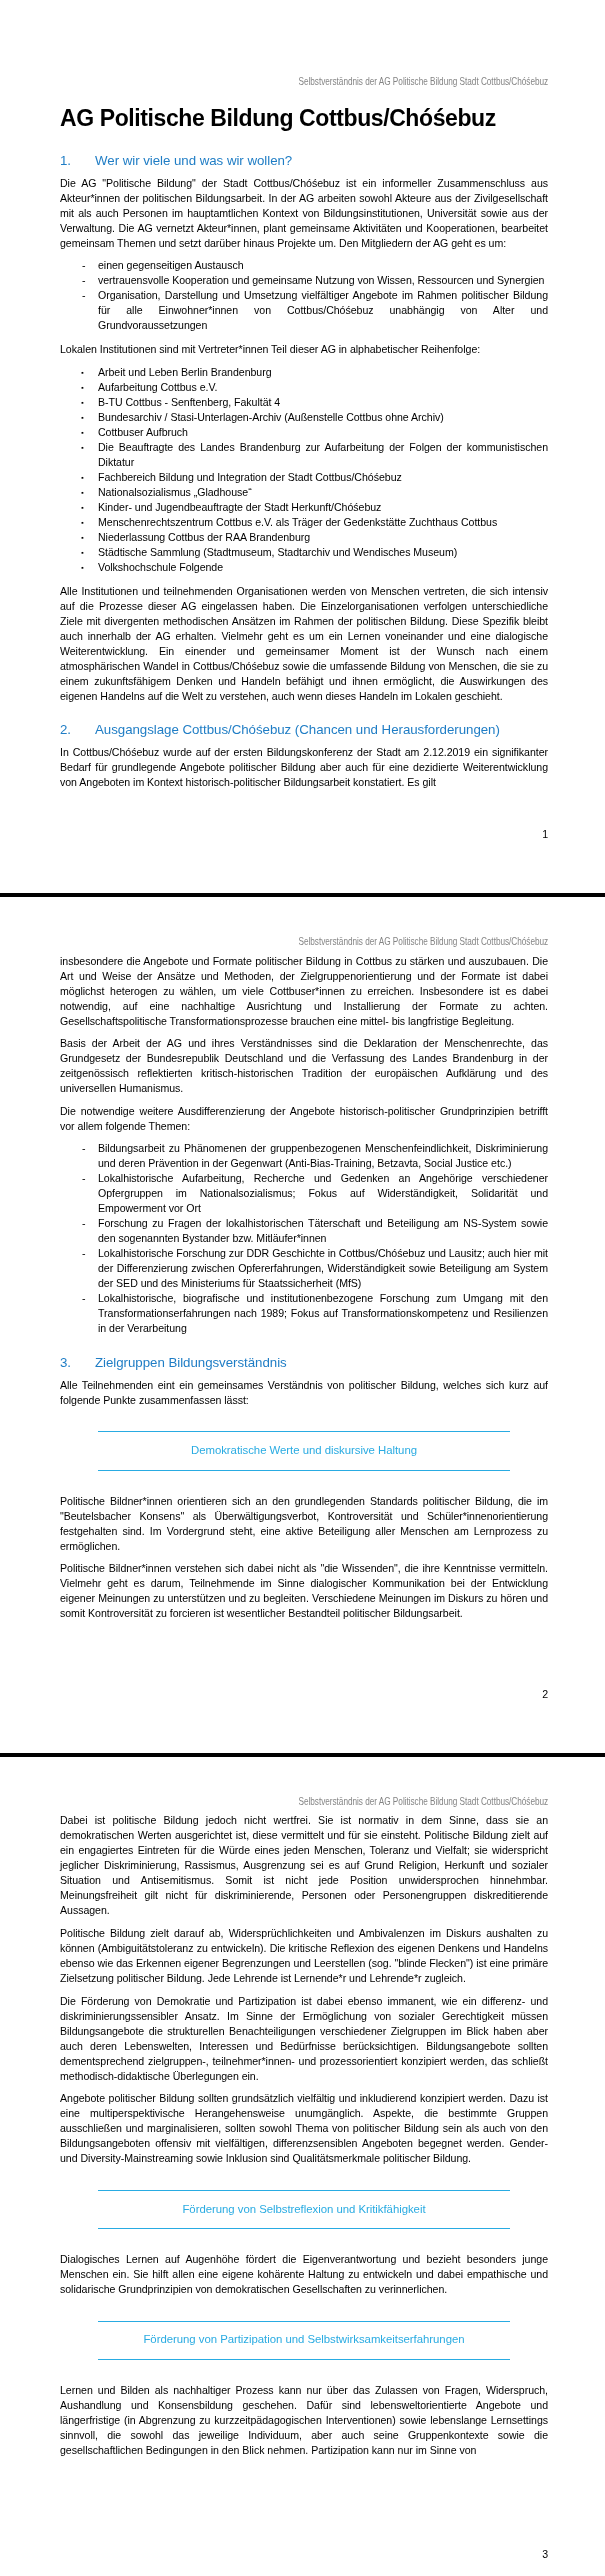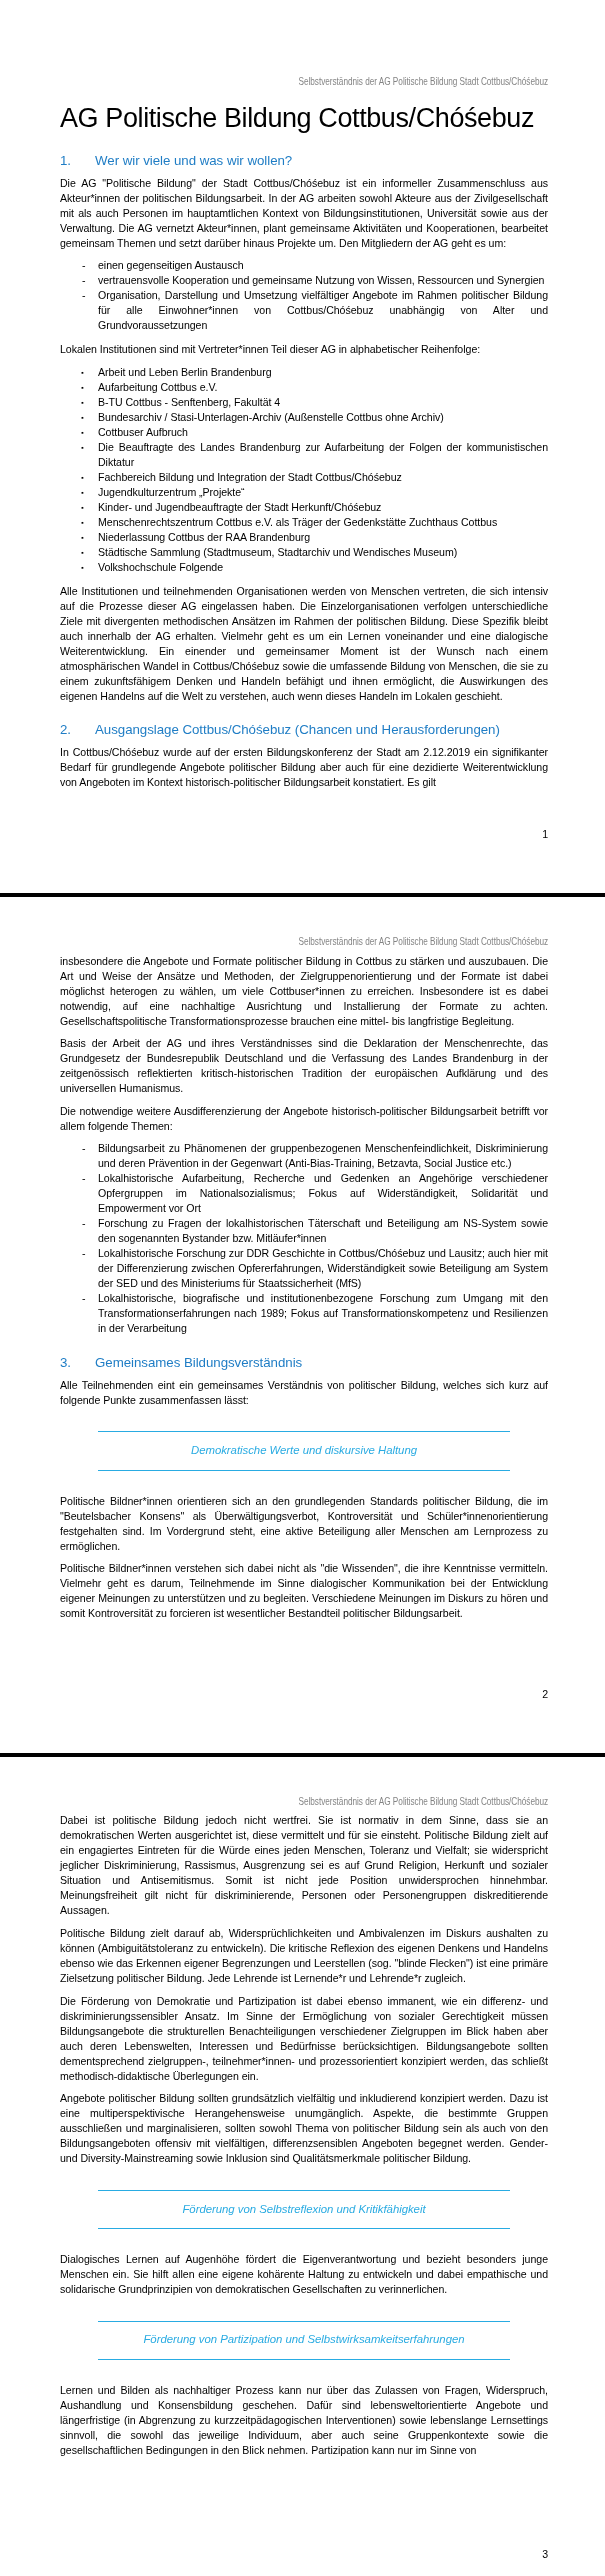--- a/index.html
+++ b/index.html
@@ -29,22 +29,22 @@
   }
   .rh-text {
     display: inline-block;
     color: #848484;
     font-size: 10.3px;
     transform: scaleX(0.80);
     transform-origin: 100% 50%;
     white-space: nowrap;
   }
   .doc-title {
-    font-size: 27px;
-    font-weight: 400;
+    font-size: 23px;
+    font-weight: 700;
     letter-spacing: -0.4px;
     line-height: 32px;
     margin: 15.2px 0 0 0;
   }
   .sec-heading {
     display: flex;
     color: #1F7DC5;
     font-size: 13.3px;
     font-weight: 400;
     line-height: 17px;
@@ -70,21 +70,20 @@
   .doc-list.square .li .marker { font-size: 7.2px; left: 21.3px; }
   .callout {
     width: 412px;
     box-sizing: border-box;
     margin: 23.6px auto 23px auto;
     border-top: 1.5px solid #29ABE2;
     border-bottom: 1.5px solid #29ABE2;
     padding: 10.7px 6.1px 11.4px 6.1px;
     text-align: center;
     color: #29ABE2;
-    font-style: italic;
     font-size: 11.4px;
     line-height: 15.2px;
   }
   .page-num {
     position: absolute;
     top: 790px;
     right: 57px;
     font-size: 10.6px;
   }
 </style>
@@ -107,51 +106,51 @@
       </div>
       <p class="para">Lokalen Institutionen sind mit Vertreter*innen Teil dieser AG in alphabetischer Reihenfolge:</p>
       <div class="doc-list square">
         <div class="li"><span class="marker">▪</span><span class="li-text">Arbeit und Leben Berlin Brandenburg</span></div>
         <div class="li"><span class="marker">▪</span><span class="li-text">Aufarbeitung Cottbus e.V.</span></div>
         <div class="li"><span class="marker">▪</span><span class="li-text">B-TU Cottbus - Senftenberg, Fakultät 4</span></div>
         <div class="li"><span class="marker">▪</span><span class="li-text">Bundesarchiv / Stasi-Unterlagen-Archiv (Außenstelle Cottbus ohne Archiv)</span></div>
         <div class="li"><span class="marker">▪</span><span class="li-text">Cottbuser Aufbruch</span></div>
         <div class="li"><span class="marker">▪</span><span class="li-text">Die Beauftragte des Landes Brandenburg zur Aufarbeitung der Folgen der kommunistischen Diktatur</span></div>
         <div class="li"><span class="marker">▪</span><span class="li-text">Fachbereich Bildung und Integration der Stadt Cottbus/Chóśebuz</span></div>
-        <div class="li"><span class="marker">▪</span><span class="li-text">Jugendkulturzentrum „Projekte“</span></div>
+        <div class="li"><span class="marker">▪</span><span class="li-text">Nationalsozialismus „Gladhouse“</span></div>
         <div class="li"><span class="marker">▪</span><span class="li-text">Kinder- und Jugendbeauftragte der Stadt Herkunft/Chóśebuz</span></div>
         <div class="li"><span class="marker">▪</span><span class="li-text">Menschenrechtszentrum Cottbus e.V. als Träger der Gedenkstätte Zuchthaus Cottbus</span></div>
         <div class="li"><span class="marker">▪</span><span class="li-text">Niederlassung Cottbus der RAA Brandenburg</span></div>
         <div class="li"><span class="marker">▪</span><span class="li-text">Städtische Sammlung (Stadtmuseum, Stadtarchiv und Wendisches Museum)</span></div>
         <div class="li"><span class="marker">▪</span><span class="li-text">Volkshochschule Folgende</span></div>
       </div>
       <p class="para">Alle Institutionen und teilnehmenden Organisationen werden von Menschen vertreten, die sich intensiv auf die Prozesse dieser AG eingelassen haben. Die Einzelorganisationen verfolgen unterschiedliche Ziele mit divergenten methodischen Ansätzen im Rahmen der politischen Bildung. Diese Spezifik bleibt auch innerhalb der AG erhalten. Vielmehr geht es um ein Lernen voneinander und eine dialogische Weiterentwicklung. Ein einender und gemeinsamer Moment ist der Wunsch nach einem atmosphärischen Wandel in Cottbus/Chóśebuz sowie die umfassende Bildung von Menschen, die sie zu einem zukunftsfähigem Denken und Handeln befähigt und ihnen ermöglicht, die Auswirkungen des eigenen Handelns auf die Welt zu verstehen, auch wenn dieses Handeln im Lokalen geschieht.</p>
       <h2 class="sec-heading">
         <span class="sec-num">2.</span>
         <span class="sec-text">Ausgangslage Cottbus/Chóśebuz (Chancen und Herausforderungen)</span>
       </h2>
       <p class="para">In Cottbus/Chóśebuz wurde auf der ersten Bildungskonferenz der Stadt am 2.12.2019 ein signifikanter Bedarf für grundlegende Angebote politischer Bildung aber auch für eine dezidierte Weiterentwicklung von Angeboten im Kontext historisch-politischer Bildungsarbeit konstatiert. Es gilt</p>
       <div class="page-num">1</div>
     </section>
     <div class="page-divider"></div>
     <section class="page">
       <div class="running-header"><span class="rh-text">Selbstverständnis der AG Politische Bildung Stadt Cottbus/Chóśebuz</span></div>
       <p class="para">insbesondere die Angebote und Formate politischer Bildung in Cottbus zu stärken und auszubauen. Die Art und Weise der Ansätze und Methoden, der Zielgruppenorientierung und der Formate ist dabei möglichst heterogen zu wählen, um viele Cottbuser*innen zu erreichen. Insbesondere ist es dabei notwendig, auf eine nachhaltige Ausrichtung und Installierung der Formate zu achten. Gesellschaftspolitische Transformationsprozesse brauchen eine mittel- bis langfristige Begleitung.</p>
       <p class="para">Basis der Arbeit der AG und ihres Verständnisses sind die Deklaration der Menschenrechte, das Grundgesetz der Bundesrepublik Deutschland und die Verfassung des Landes Brandenburg in der zeitgenössisch reflektierten kritisch-historischen Tradition der europäischen Aufklärung und des universellen Humanismus.</p>
-      <p class="para">Die notwendige weitere Ausdifferenzierung der Angebote historisch-politischer Bildungsarbeit betrifft vor allem folgende Themen:</p>
+      <p class="para">Die notwendige weitere Ausdifferenzierung der Angebote historisch-politischer Grundprinzipien betrifft vor allem folgende Themen:</p>
       <div class="doc-list dash">
         <div class="li"><span class="marker">-</span><span class="li-text">Bildungsarbeit zu Phänomenen der gruppenbezogenen Menschenfeindlichkeit, Diskriminierung und deren Prävention in der Gegenwart (Anti-Bias-Training, Betzavta, Social Justice etc.)</span></div>
         <div class="li"><span class="marker">-</span><span class="li-text">Lokalhistorische Aufarbeitung, Recherche und Gedenken an Angehörige verschiedener Opfergruppen im Nationalsozialismus; Fokus auf Widerständigkeit, Solidarität und Empowerment vor Ort</span></div>
         <div class="li"><span class="marker">-</span><span class="li-text">Forschung zu Fragen der lokalhistorischen Täterschaft und Beteiligung am NS-System sowie den sogenannten Bystander bzw. Mitläufer*innen</span></div>
         <div class="li"><span class="marker">-</span><span class="li-text">Lokalhistorische Forschung zur DDR Geschichte in Cottbus/Chóśebuz und Lausitz; auch hier mit der Differenzierung zwischen Opfererfahrungen, Widerständigkeit sowie Beteiligung am System der SED und des Ministeriums für Staatssicherheit (MfS)</span></div>
         <div class="li"><span class="marker">-</span><span class="li-text">Lokalhistorische, biografische und institutionenbezogene Forschung zum Umgang mit den Transformationserfahrungen nach 1989; Fokus auf Transformationskompetenz und Resilienzen in der Verarbeitung</span></div>
       </div>
       <h2 class="sec-heading">
         <span class="sec-num">3.</span>
-        <span class="sec-text">Gemeinsames Bildungsverständnis</span>
+        <span class="sec-text">Zielgruppen Bildungsverständnis</span>
       </h2>
       <p class="para">Alle Teilnehmenden eint ein gemeinsames Verständnis von politischer Bildung, welches sich kurz auf folgende Punkte zusammenfassen lässt:</p>
       <div class="callout"><span class="callout-text">Demokratische Werte und diskursive Haltung</span></div>
       <p class="para">Politische Bildner*innen orientieren sich an den grundlegenden Standards politischer Bildung, die im "Beutelsbacher Konsens" als Überwältigungsverbot, Kontroversität und Schüler*innenorientierung festgehalten sind. Im Vordergrund steht, eine aktive Beteiligung aller Menschen am Lernprozess zu ermöglichen.</p>
       <p class="para">Politische Bildner*innen verstehen sich dabei nicht als "die Wissenden", die ihre Kenntnisse vermitteln. Vielmehr geht es darum, Teilnehmende im Sinne dialogischer Kommunikation bei der Entwicklung eigener Meinungen zu unterstützen und zu begleiten. Verschiedene Meinungen im Diskurs zu hören und somit Kontroversität zu forcieren ist wesentlicher Bestandteil politischer Bildungsarbeit.</p>
       <div class="page-num">2</div>
     </section>
     <div class="page-divider"></div>
     <section class="page">
       <div class="running-header"><span class="rh-text">Selbstverständnis der AG Politische Bildung Stadt Cottbus/Chóśebuz</span></div>

